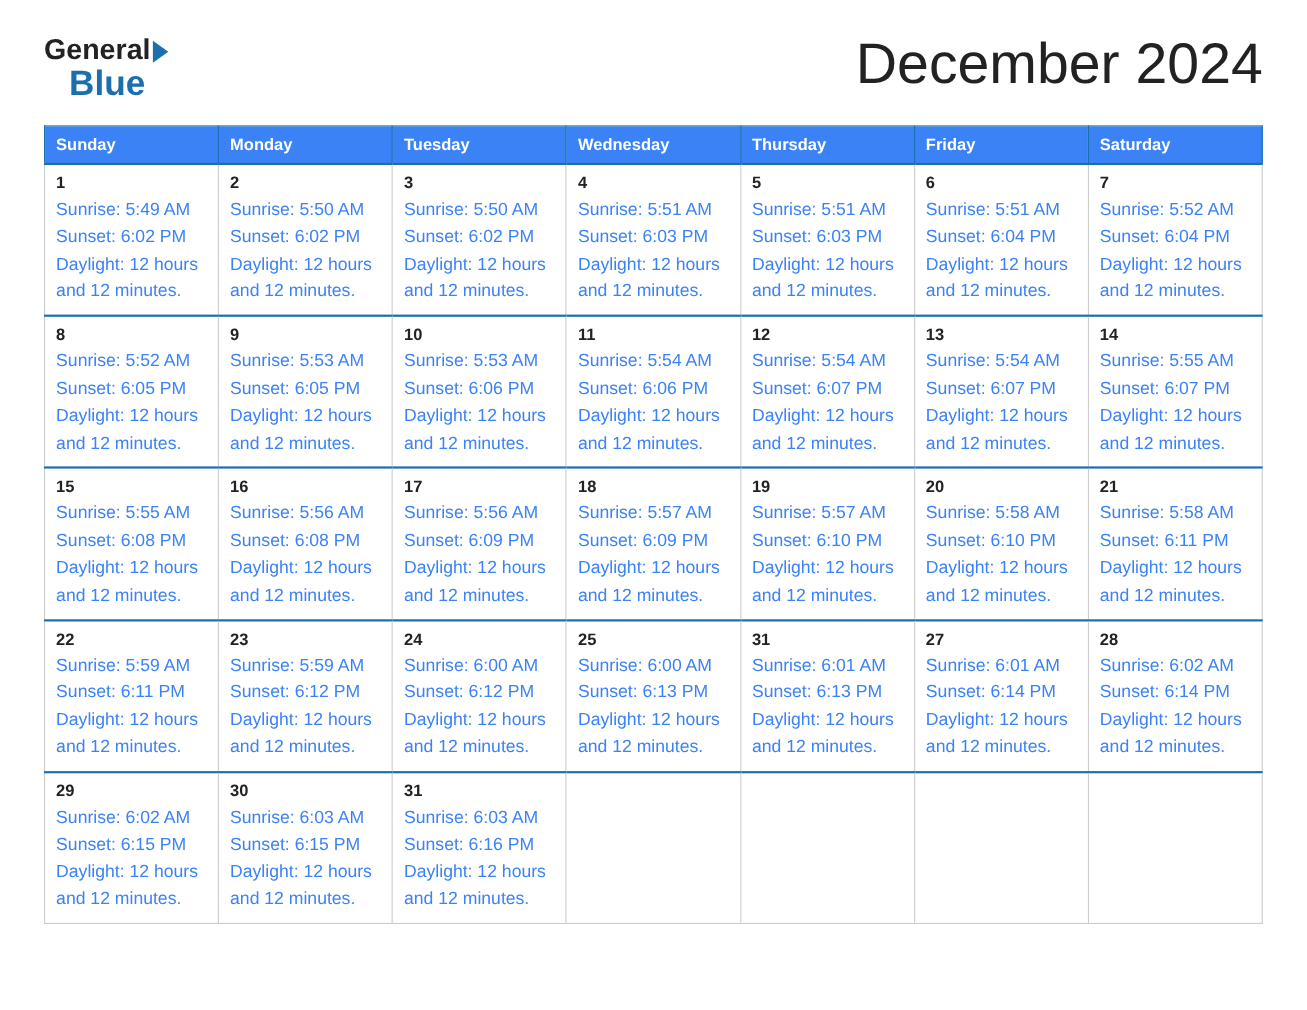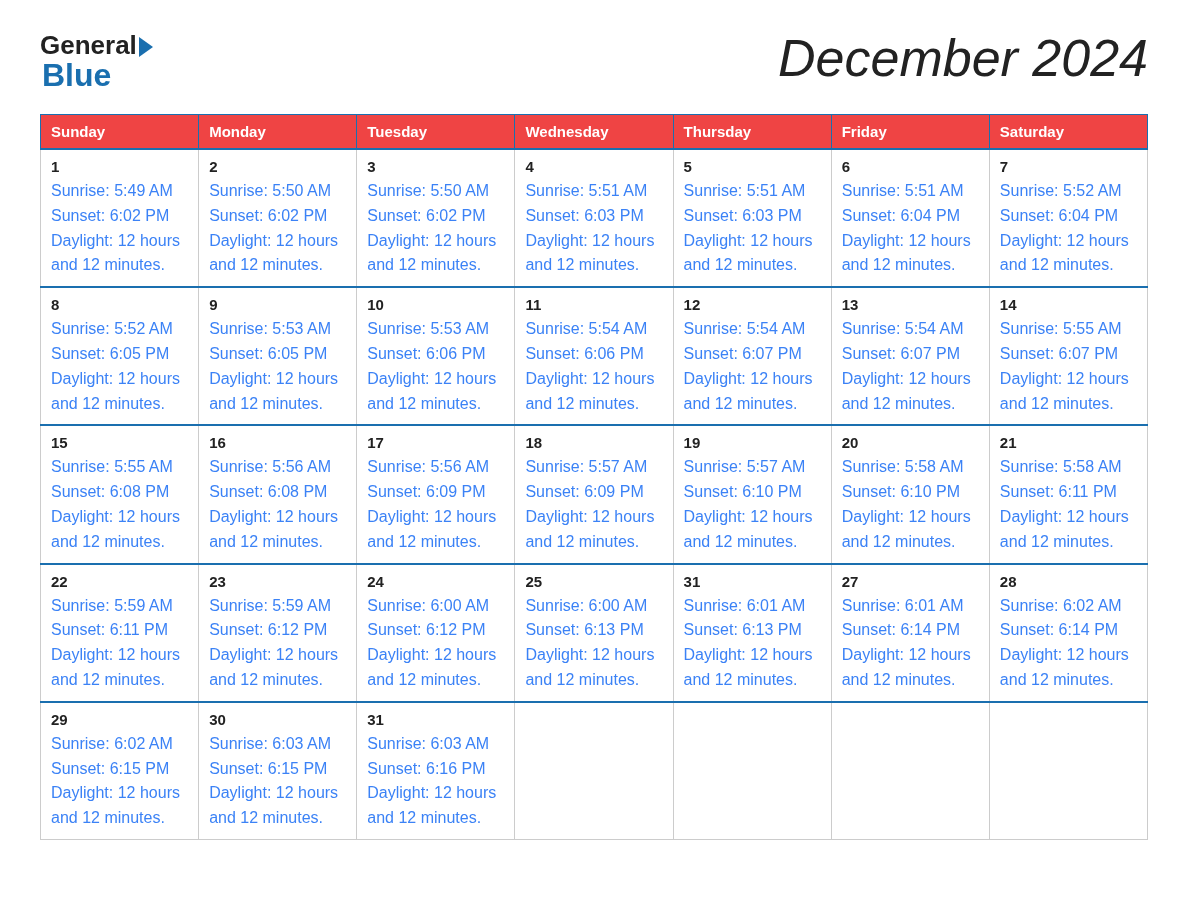--- a/index.html
+++ b/index.html
@@ -12,21 +12,21 @@
     }
     .header-area {
       display: flex;
       justify-content: space-between;
       align-items: flex-start;
       margin-bottom: 20px;
     }
     .logo {
       display: flex;
       flex-direction: column;
-      align-items: flex-start;
+      align-items: center;
     }
     .logo-top {
       display: flex;
       align-items: center;
     }
     .logo-general {
       font-size: 26px;
       font-weight: bold;
       color: #222;
       font-family: Arial, sans-serif;
@@ -42,40 +42,39 @@
     }
     .logo-blue {
       font-size: 32px;
       font-weight: bold;
       color: #1a6faf;
       margin-top: -4px;
       margin-left: 2px;
     }
     .title-area {
       text-align: left;
-      font-style: italic;
     }
     .month-title {
       font-size: 52px;
       font-weight: normal;
       color: #222;
       line-height: 1.1;
     }
     .subtitle {
       font-size: 20px;
       color: #555;
       margin-top: 4px;
     }
     table {
       width: 100%;
       border-collapse: collapse;
       table-layout: fixed;
     }
     thead tr th {
-      background-color: #ef4444;
+      background-color: #3b82f6;
       color: #fff;
       font-size: 15px;
       font-weight: bold;
       padding: 8px 10px;
       text-align: left;
       border: 1px solid #1a6faf;
     }
     tbody tr td {
       vertical-align: top;
       padding: 8px 10px;

